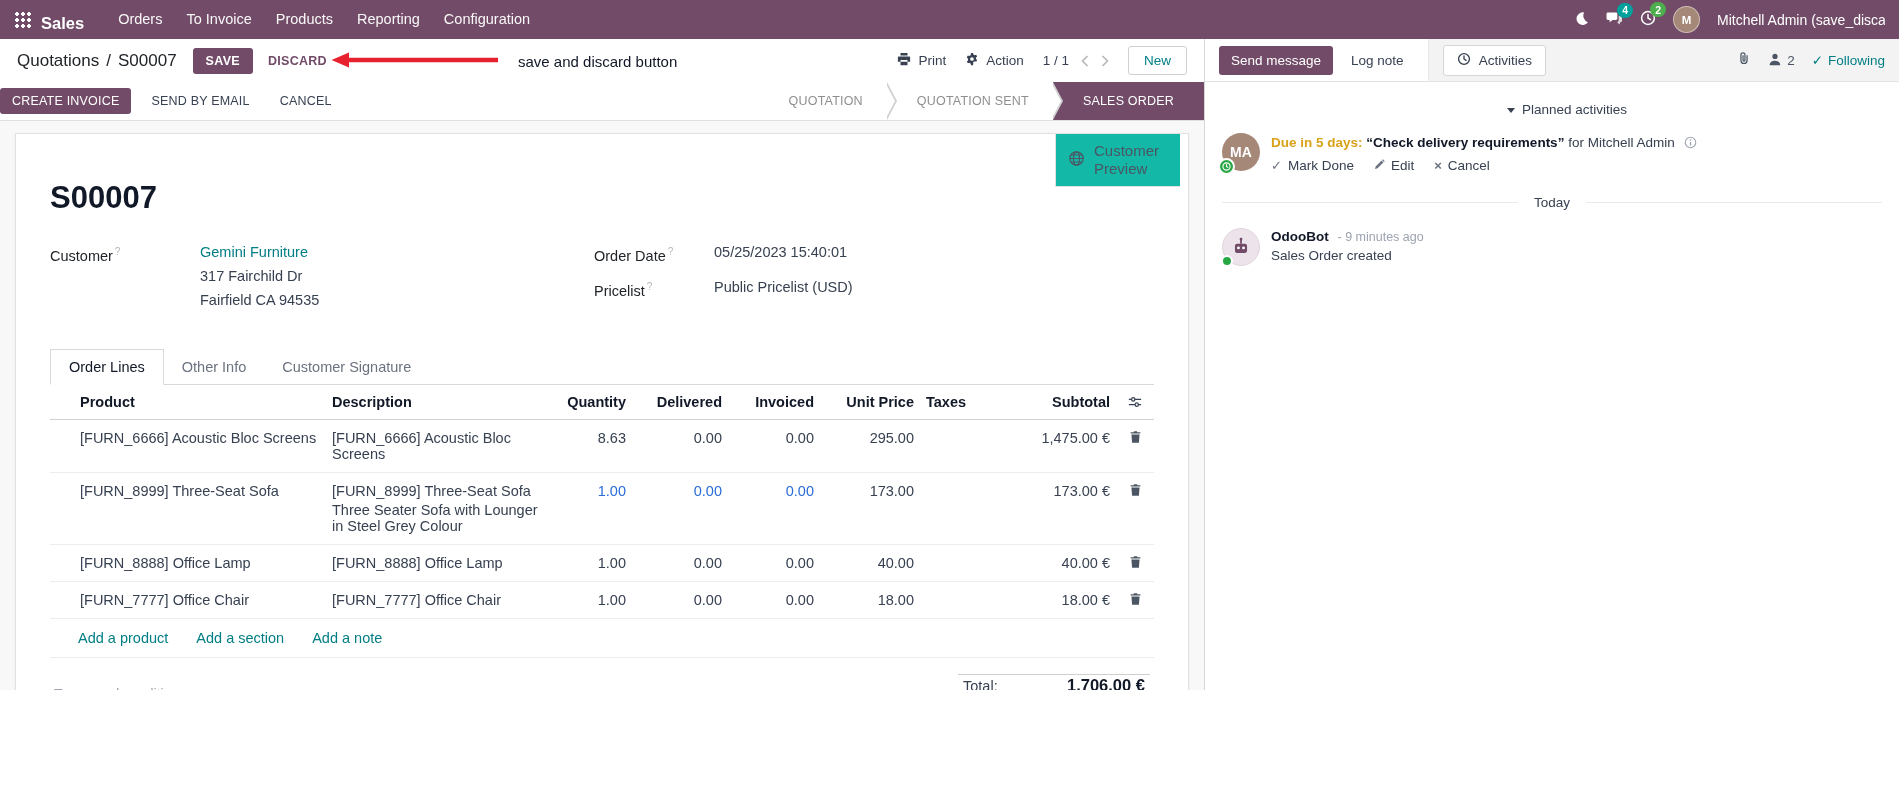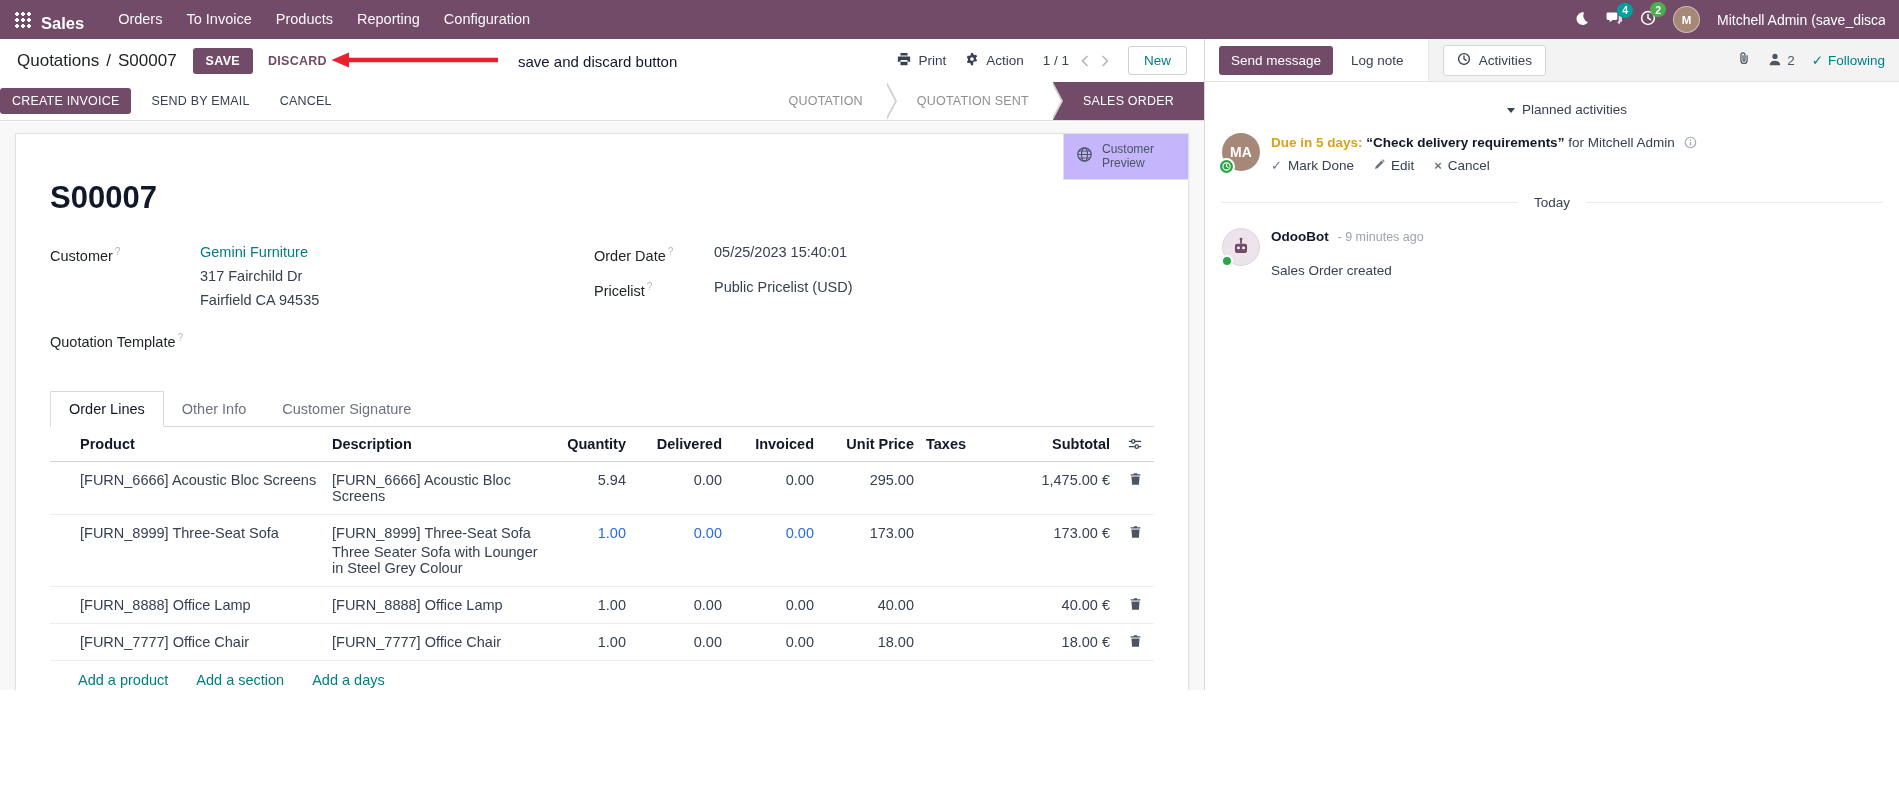--- a/index.html
+++ b/index.html
@@ -44,21 +44,21 @@
   .btn-plain { color:#374151; font-size:12.5px; font-weight:500; letter-spacing:.2px; padding:6px 10px; }
   .statusbar { margin-left:auto; display:flex; align-self:stretch; }
   .step { display:flex; align-items:center; padding:0 24px 0 30px; font-size:12.5px; color:#8f8f8f; background:#fff; position:relative; letter-spacing:.2px; }
   .step:not(:last-child)::before { content:""; position:absolute; right:-10px; top:0; border-top:19.5px solid transparent; border-bottom:19.5px solid transparent; border-left:10px solid #d0d0d0; z-index:1; }
   .step:not(:last-child)::after  { content:""; position:absolute; right:-8.5px; top:0; border-top:19.5px solid transparent; border-bottom:19.5px solid transparent; border-left:10px solid #fff; z-index:2; }
   .step.active { background:#714B67; color:#fff; font-weight:500; padding-right:30px; }
 
   
   .form-area { flex:1; background:#f8f8f8; overflow:hidden; }
   .card { margin:12px 15px 0; height:620px; background:#fff; border:1px solid #e1e1e1; box-shadow:0 1px 3px rgba(0,0,0,.05); position:relative; }
-  .preview-btn { position:absolute; top:0; right:0; width:125px; display:flex; align-items:center; gap:9px; padding:8px 12px; border-left:1px solid #e1e1e1; border-bottom:1px solid #e1e1e1; color:#4b5563; font-size:12px; line-height:1.2; background:#c4b5fd; text-align:left; }
+  .preview-btn { position:absolute; top:0; right:8px; width:125px; display:flex; align-items:center; gap:9px; padding:8px 12px; border-left:1px solid #e1e1e1; border-bottom:1px solid #e1e1e1; color:#4b5563; font-size:15px; line-height:1.2; background:#14b8a6; text-align:left; }
   .sheet { padding:46px 34px 0; }
   .title { font-size:31px; font-weight:600; color:#111827; margin-bottom:24px; }
   .help { font-size:10px; color:#b8b8b8; vertical-align:super; margin-left:2px; }
   .field-cols { display:flex; align-items:flex-start; }
   .col-left { flex:1; }
   .col-right { width:560px; }
   .frow { display:flex; align-items:flex-start; margin-bottom:7px; line-height:24px; font-size:14.5px; }
   .flabel { width:150px; color:#212529; flex-shrink:0; }
   .col-right .flabel { width:120px; }
   .flabel.bold { font-weight:700; color:#111827; }
@@ -114,21 +114,21 @@
   .summary { font-weight:700; color:#111827; }
   .info-ic { color:#9ca3af; margin-left:6px; vertical-align:-2px; display:inline-flex; }
   .act-actions { display:flex; gap:20px; margin-top:5px; font-size:13.5px; color:#374151; }
   .act-btn { display:flex; align-items:center; gap:6px; color:#374151; }
   .act-btn .glyph { color:#6b7280; font-size:13px; }
   .divider-today { display:flex; align-items:center; gap:16px; margin:22px 17px 18px; color:#374151; font-size:13.5px; }
   .divider-today::before, .divider-today::after { content:""; flex:1; height:1px; background:#ebebeb; }
   .msg-head { font-size:13.5px; line-height:1.4; }
   .author { font-weight:700; color:#111827; }
   .time { color:#9ca3af; font-size:12.5px; margin-left:5px; }
-  .msg-body { font-size:13.5px; color:#374151; margin-top:17px; }
+  .msg-body { font-size:13.5px; color:#374151; margin-top:2px; }
 </style>
 </head>
 <body>
 
 <header class="navbar">
   <button class="tray-btn">
       <span class="grid-icon"></span>
     </button>
   <div class="brand">Sales</div>
   <nav class="nav-menus">
@@ -248,24 +248,20 @@
 
           <div class="field-cols">
             <div class="col-left">
               <div class="frow">
                 <span class="flabel"><span>Customer</span><sup class="help">?</sup></span>
                 <div class="fvalue">
                   <div><span class="link">Gemini Furniture</span></div>
                   <div>317 Fairchild Dr</div>
                   <div>Fairfield CA 94535</div>
                 </div>
-              </div>
-              <div class="frow tmpl-row">
-                <span class="flabel"><span>Quotation Template</span><sup class="help">?</sup></span>
-                <div class="fvalue"></div>
               </div>
             </div>
 
             <div class="col-right">
               <div class="frow">
                 <span class="flabel"><span>Order Date</span><sup class="help">?</sup></span>
                 <div class="fvalue">05/25/2023 15:40:01</div>
               </div>
               <div class="frow">
                 <span class="flabel"><span>Pricelist</span><sup class="help">?</sup></span>
@@ -315,21 +311,21 @@
                       </svg>
                     </span>
                   </th>
               </tr>
             </thead>
             <tbody>
               <tr>
                 <td><span class="drag-dots"></span></td>
                 <td>[FURN_6666] Acoustic Bloc Screens</td>
                 <td>[FURN_6666] Acoustic Bloc Screens</td>
-                <td class="num">5.94</td>
+                <td class="num">8.63</td>
                 <td class="num">0.00</td>
                 <td class="num">0.00</td>
                 <td class="num">295.00</td>
                 <td></td>
                 <td class="num">1,475.00 €</td>
                 <td>
                     <span class="cell-icon">
                       <svg viewBox="0 0 16 16" width="13" height="14">
                         <path fill="currentColor" d="M5.7 2 6.2 1h3.6l.5 1H14v1.6H2V2h3.7zM3 5h10l-.8 10H3.8L3 5z"></path>
                       </svg>
@@ -392,21 +388,21 @@
                       </svg>
                     </span>
                   </td>
               </tr>
             </tbody>
           </table>
 
           <div class="add-links">
             <a class="link">Add a product</a>
             <a class="link">Add a section</a>
-            <a class="link">Add a days</a>
+            <a class="link">Add a note</a>
           </div>
 
           <div class="sheet-bottom">
             <div class="terms">Terms and conditions...</div>
             <div class="total-box">
               <span>Total:</span>
               <span class="total-value">1,706.00 €</span>
             </div>
           </div>
         </div>

